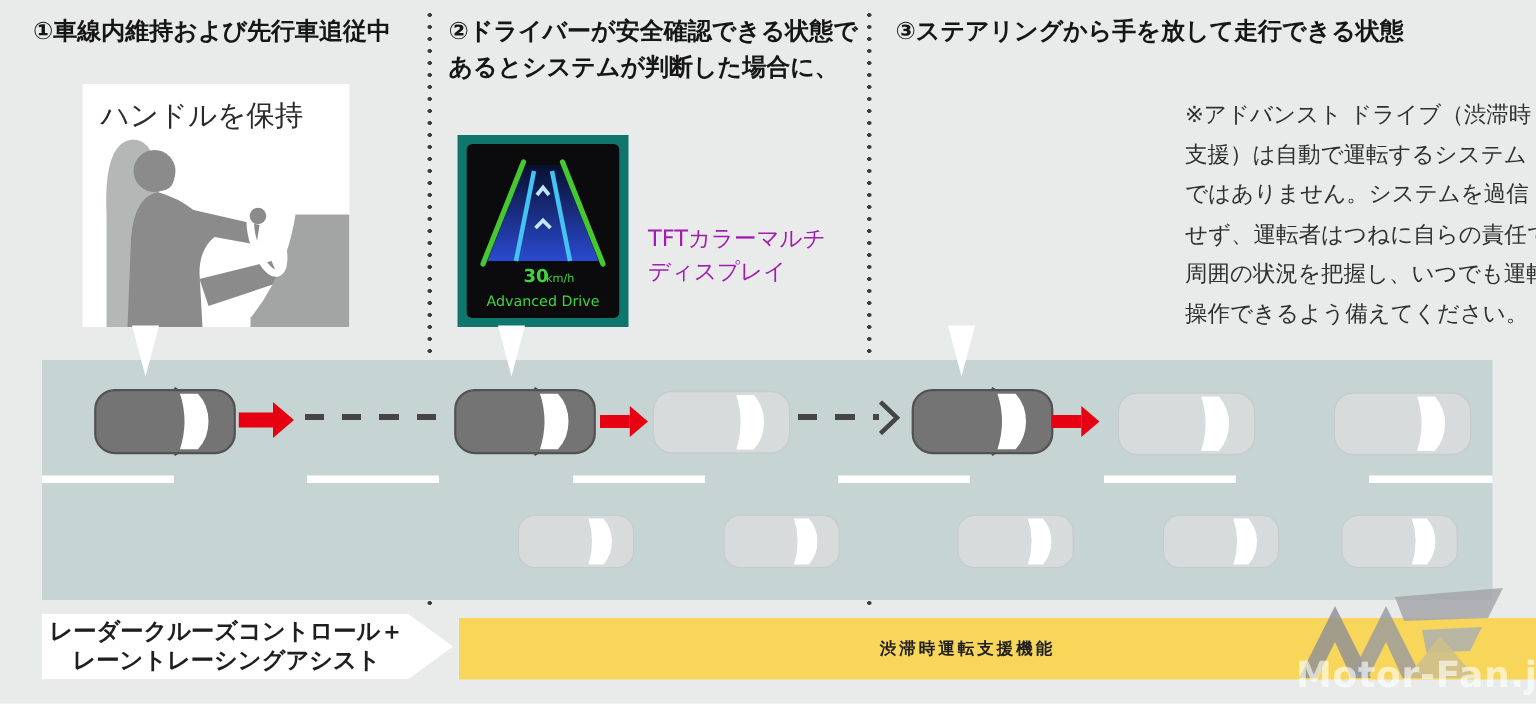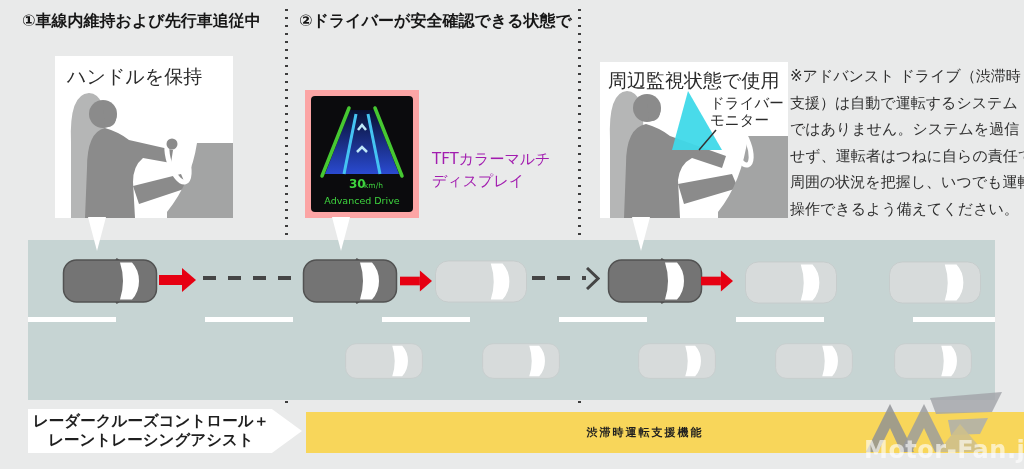--- a/index.html
+++ b/index.html
@@ -24,21 +24,21 @@
   .panel { position:absolute; background:#ffffff; }
   .panel-label { position:absolute; font-size:19px; color:#2b2b2b; white-space:nowrap; }
   .pointer { position:absolute; width:0; height:0;
              border-left:9px solid transparent; border-right:9px solid transparent;
              border-top:34px solid #ffffff; }
 
   .caption { position:absolute; font-size:15px; color:#a21caf; line-height:22px; white-space:nowrap; }
   .note { position:absolute; font-size:15px; color:#303030; line-height:26.5px; white-space:nowrap; }
   .monitor-label { position:absolute; font-size:14.5px; color:#2b2b2b; line-height:17px; white-space:nowrap; }
 
-  .tft-frame { position:absolute; left:305px; top:90px; width:114px; height:128px; background:#fca5a5; }
+  .tft-frame { position:absolute; left:305px; top:90px; width:114px; height:128px; background:#0f766e; }
 
   .footer-pentagon { position:absolute; left:28px; top:409px; width:274px; height:44px; background:#ffffff;
                      clip-path:polygon(0 0, 89% 0, 100% 50%, 89% 100%, 0 100%);
                      display:flex; flex-direction:column; justify-content:center; align-items:center;
                      padding-right:28px; text-align:center; }
   .footer-pentagon div { font-size:15.5px; font-weight:bold; color:#1f1f1f; line-height:19px; white-space:nowrap; }
   .footer-yellow { position:absolute; left:306px; top:412px; width:718px; height:41px; background:#f8d65a;
                    display:flex; align-items:center; justify-content:center; padding-right:40px; }
   .footer-yellow div { font-size:11px; font-weight:bold; color:#1f1f1f; letter-spacing:2px; white-space:nowrap; }
 
@@ -52,21 +52,23 @@
   <div class="sep" style="left:285px"></div>
   <div class="sep" style="left:578px"></div>
 
   <div class="road">
     <div class="lane-dashes"></div>
   </div>
 
   <div class="hdr" style="left:22px;top:9px">①車線内維持および先行車追従中</div>
   <div class="hdr" style="left:299px;top:9px">
     <div>②ドライバーが安全確認できる状態で</div>
-  </div>
+    <div>あるとシステムが判断した場合に、</div>
+  </div>
+  <div class="hdr" style="left:597px;top:9px">③ステアリングから手を放して走行できる状態</div>
 
   <div class="traj" style="left:203px;top:276px;width:99px"></div>
   <div class="traj" style="left:532px;top:276px;width:54px"></div>
   <svg class="car" style="left:586px;top:267px" width="14" height="23" viewBox="0 0 14 23">
     <polyline points="1,1 12,11.5 1,22" fill="none" stroke="#454545" stroke-width="3"></polyline>
   </svg>
 
   <svg class="car" style="left:62px;top:258px" width="96" height="46" viewBox="0 0 96 46">
     <line x1="54" y1="1" x2="60" y2="5" stroke="#525252" stroke-width="2.5"></line>
     <line x1="54" y1="45" x2="60" y2="41" stroke="#525252" stroke-width="2.5"></line>
@@ -168,38 +170,20 @@
       <text x="53" y="92" font-size="7.5" fill="#3ed43e">km/h</text>
       <text x="51" y="108" font-size="9.5" text-anchor="middle" fill="#3ed43e">Advanced Drive</text>
     </svg>
   </div>
   <div class="pointer" style="left:332px;top:217px"></div>
   <div class="caption" style="left:432px;top:148px">
     <div>TFTカラーマルチ</div>
     <div>ディスプレイ</div>
   </div>
 
-  <div class="panel" style="left:600px;top:62px;width:188px;height:156px">
-    <div class="panel-label" style="left:8px;top:6px">周辺監視状態で使用</div>
-    <svg style="position:absolute;left:0;top:22px" width="188" height="134" viewBox="0 0 188 134">
-      <path d="M10,134 L10,56 Q8,8 27,7 Q45,8 43,48 L40,134 Z" fill="#b5b6b6"></path>
-      <circle cx="47" cy="24" r="14" fill="#8b8b8b"></circle>
-      <path d="M47,11 Q63,16 60,30 Q58,38 49,37 Z" fill="#8b8b8b"></path>
-      <path d="M24,134 L26,80 Q26,44 46,40 Q60,44 70,52 L126,72 L122,84 L92,74 Q80,80 78,96 L80,134 Z" fill="#8b8b8b"></path>
-      <path d="M78,100 L132,90 L138,104 L84,120 Z" fill="#8b8b8b"></path>
-      <path d="M148,52 L188,52 L188,134 L118,134 L118,128 Q142,98 148,52 Z" fill="#a3a4a4"></path>
-      <polygon points="88,7 72,66 122,66" fill="#3fd9e9" opacity="0.95"></polygon>
-      <ellipse cx="141" cy="62" rx="8" ry="20" transform="rotate(-20 141 62)" fill="none" stroke="#ffffff" stroke-width="5"></ellipse>
-      <line x1="116" y1="46" x2="99" y2="66" stroke="#333" stroke-width="1.5"></line>
-    </svg>
-    <div class="monitor-label" style="left:110px;top:33px">
-      <div>ドライバー</div>
-      <div>モニター</div>
-    </div>
-  </div>
   <div class="pointer" style="left:632px;top:217px"></div>
 
   <div class="note" style="left:790px;top:63px">
     <div>※アドバンスト ドライブ（渋滞時</div>
     <div>支援）は自動で運転するシステム</div>
     <div>ではありません。システムを過信</div>
     <div>せず、運転者はつねに自らの責任で</div>
     <div>周囲の状況を把握し、いつでも運転</div>
     <div>操作できるよう備えてください。</div>
   </div>

